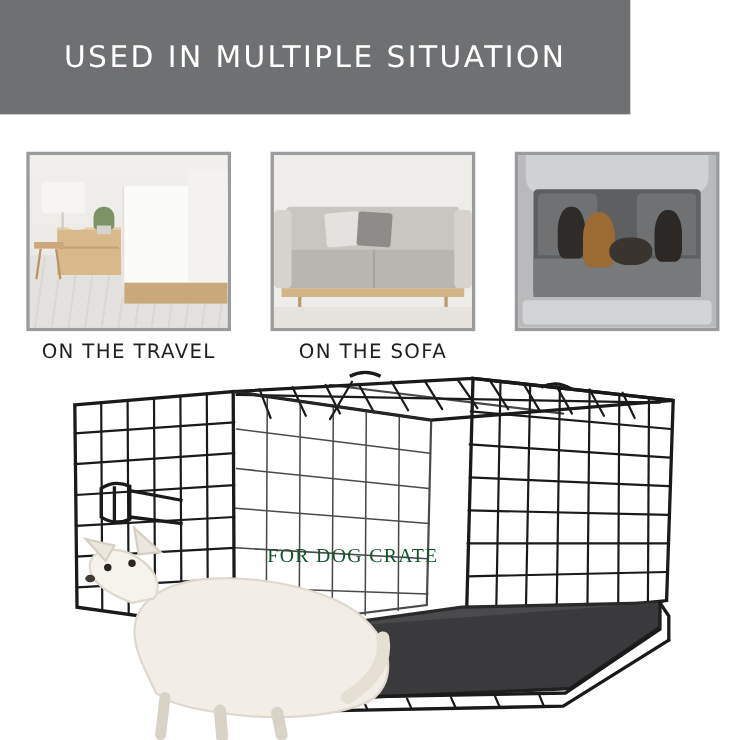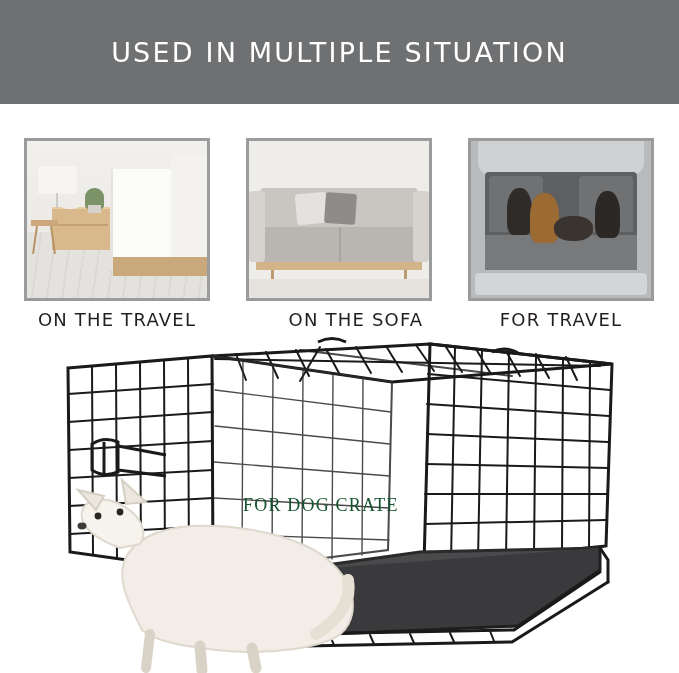--- a/index.html
+++ b/index.html
@@ -15,21 +15,21 @@
     width: 679px;
     height: 673px;
     overflow: hidden;
     background: #ffffff;
   }
   
   .header {
     position: absolute;
     left: 0;
     top: 0;
-    width: 679px;
+    width: 573px;
     height: 104px;
     background: #6f7072;
     display: flex;
     align-items: center;
     justify-content: center;
   }
   .header-title {
     color: #ffffff;
     font-size: 27px;
     letter-spacing: 2.2px;
@@ -62,21 +62,21 @@
     position: absolute;
     width: 186px;
     text-align: center;
     top: 205px;
     font-size: 18px;
     letter-spacing: 1.2px;
     color: #231f20;
     font-family: "DejaVu Sans", sans-serif;
   }
   .caption.p1 { left: 24px; }
-  .caption.p2 { left: 263px; }
+  .caption.p2 { left: 246px; }
   .caption.p3 { left: 468px; }
 
   
   .s1-wall {
     position: absolute; left: 0; top: 0; width: 100%; height: 58%;
     background: linear-gradient(#f2f0ed, #eceae6);
   }
   .s1-floor {
     position: absolute; left: 0; bottom: 0; width: 100%; height: 42%;
     background: repeating-linear-gradient(
@@ -317,21 +317,20 @@
       <div class="s3-floor"></div>
       <div class="s3-dog-a"></div>
       <div class="s3-dog-b"></div>
       <div class="s3-dog-c"></div>
       <div class="s3-dog-d"></div>
       <div class="s3-bumper"></div>
     </div>
 
     <div class="caption p1">ON THE TRAVEL</div>
     <div class="caption p2">ON THE SOFA</div>
-    <div class="caption p3">FOR TRAVEL</div>
   </div>
 
   <div class="crate-area">
     <svg class="crate-svg" width="679" height="339" viewBox="0 0 679 339">
 
       <g stroke="#1a1a1a" fill="none" stroke-linecap="round">
         <path d="M212 22 L430 10 L612 30 L392 48 Z" stroke-width="3"></path>
         <path d="M236 20 L246 46" stroke-width="2"></path>
         <path d="M266 18 L278 44" stroke-width="2"></path>
         <path d="M296 16 L309 42" stroke-width="2"></path>

